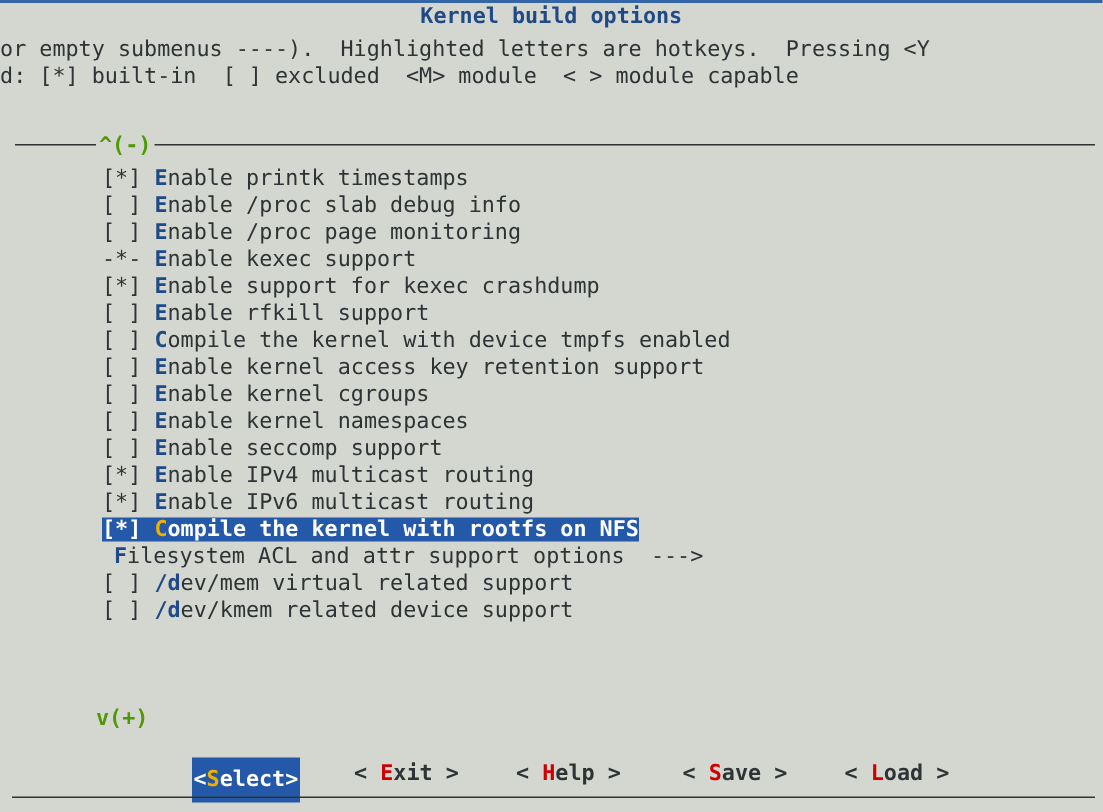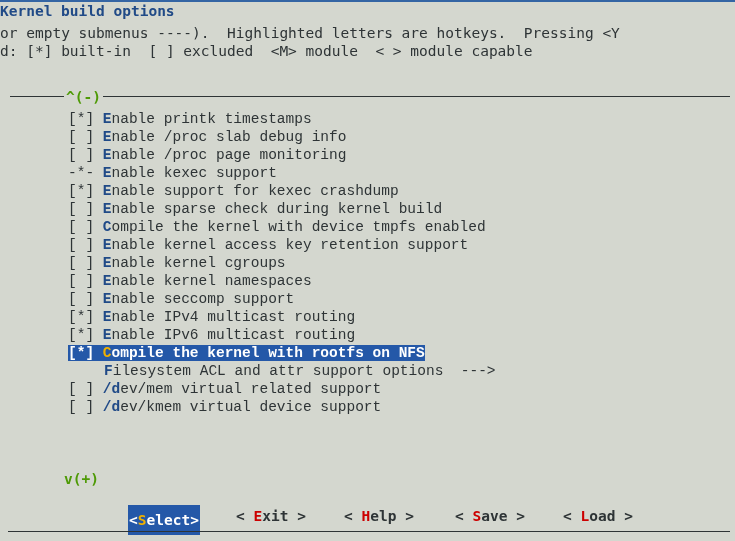--- a/index.html
+++ b/index.html
@@ -31,21 +31,21 @@
     left: 0; top: 0;
     width: 735px;
     height: 541px;
   }
 
   
   .dialog-title {
     position: absolute;
     left: 0; top: 2px;
     width: 735px;
-    text-align: left;
+    text-align: center;
     color: #204a87;
     font-weight: bold;
     white-space: pre;
   }
 
   
   .header-lines {
     position: absolute;
     top: 24px;
     left: 0;
@@ -93,21 +93,20 @@
     color: #4e9a06;
     font-weight: bold;
   }
 
   
   .menu-list {
     position: absolute;
     left: 0;
     top: 22px;
     width: 735px;
-    font-family: Liberation Mono, monospace;
   }
   .menu-row {
     position: relative;
     height: 18px;
     line-height: 18px;
     white-space: pre;
     padding-left: 68px;
   }
   .menu-row .mark {
     color: #2e3436;
@@ -133,21 +132,22 @@
     color: #ffffff;
     font-weight: bold;
   }
   .menu-row.selected .hotkey {
     color: #f0b000;
     font-weight: bold;
   }
 
   
   .menu-row.nomark {
-    padding-left: 104px;
+    padding-left: 48px;
+    margin-left: 28px;
   }
 
   
   .bottom-rule {
     position: absolute;
     left: 8px;
     top: 531px;
     width: 722px;
     height: 1px;
     background: #2e3436;
@@ -195,32 +195,32 @@
   <div class="menu-frame">
     <div class="frame-top"></div>
     <div class="scroll-up">^(-)</div>
 
     <div class="menu-list" id="menu-list">
         <div class="menu-row"><span class="hl"><span class="mark">[*] </span><span class="hotkey">E</span><span class="label-rest">nable printk timestamps</span></span></div>
         <div class="menu-row"><span class="hl"><span class="mark">[ ] </span><span class="hotkey">E</span><span class="label-rest">nable /proc slab debug info</span></span></div>
         <div class="menu-row"><span class="hl"><span class="mark">[ ] </span><span class="hotkey">E</span><span class="label-rest">nable /proc page monitoring</span></span></div>
         <div class="menu-row"><span class="hl"><span class="mark">-*- </span><span class="hotkey">E</span><span class="label-rest">nable kexec support</span></span></div>
         <div class="menu-row"><span class="hl"><span class="mark">[*] </span><span class="hotkey">E</span><span class="label-rest">nable support for kexec crashdump</span></span></div>
-        <div class="menu-row"><span class="hl"><span class="mark">[ ] </span><span class="hotkey">E</span><span class="label-rest">nable sparse check during kernel build</span></span></div>
+        <div class="menu-row"><span class="hl"><span class="mark">[ ] </span><span class="hotkey">E</span><span class="label-rest">nable rfkill support</span></span></div>
         <div class="menu-row"><span class="hl"><span class="mark">[ ] </span><span class="hotkey">C</span><span class="label-rest">ompile the kernel with device tmpfs enabled</span></span></div>
         <div class="menu-row"><span class="hl"><span class="mark">[ ] </span><span class="hotkey">E</span><span class="label-rest">nable kernel access key retention support</span></span></div>
         <div class="menu-row"><span class="hl"><span class="mark">[ ] </span><span class="hotkey">E</span><span class="label-rest">nable kernel cgroups</span></span></div>
         <div class="menu-row"><span class="hl"><span class="mark">[ ] </span><span class="hotkey">E</span><span class="label-rest">nable kernel namespaces</span></span></div>
         <div class="menu-row"><span class="hl"><span class="mark">[ ] </span><span class="hotkey">E</span><span class="label-rest">nable seccomp support</span></span></div>
         <div class="menu-row"><span class="hl"><span class="mark">[*] </span><span class="hotkey">E</span><span class="label-rest">nable IPv4 multicast routing</span></span></div>
         <div class="menu-row"><span class="hl"><span class="mark">[*] </span><span class="hotkey">E</span><span class="label-rest">nable IPv6 multicast routing</span></span></div>
         <div class="menu-row selected"><span class="hl"><span class="mark">[*] </span><span class="hotkey">C</span><span class="label-rest">ompile the kernel with rootfs on NFS</span></span></div>
         <div class="menu-row nomark"><span class="hl"><span class="hotkey">F</span><span class="label-rest">ilesystem ACL and attr support options</span></span><span class="submenu-arrow">  ---&gt;</span></div>
         <div class="menu-row"><span class="hl"><span class="mark">[ ] </span><span class="hotkey">/d</span><span class="label-rest">ev/mem virtual related support</span></span></div>
-        <div class="menu-row"><span class="hl"><span class="mark">[ ] </span><span class="hotkey">/d</span><span class="label-rest">ev/kmem virtual device support</span></span></div>
+        <div class="menu-row"><span class="hl"><span class="mark">[ ] </span><span class="hotkey">/d</span><span class="label-rest">ev/kmem related device support</span></span></div>
       </div>
 
     <div class="scroll-down">v(+)</div>
   </div>
 
   <div class="buttonbar" id="buttonbar"><div class="btn active" style="left: 128px;"><span class="bracket">&lt;</span><span class="bhot">S</span><span>elect</span><span class="bracket">&gt;</span></div><div class="btn" style="left: 236px;"><span class="bracket">&lt; </span><span class="bhot">E</span><span>xit</span><span class="bracket"> &gt;</span></div><div class="btn" style="left: 344px;"><span class="bracket">&lt; </span><span class="bhot">H</span><span>elp</span><span class="bracket"> &gt;</span></div><div class="btn" style="left: 455px;"><span class="bracket">&lt; </span><span class="bhot">S</span><span>ave</span><span class="bracket"> &gt;</span></div><div class="btn" style="left: 563px;"><span class="bracket">&lt; </span><span class="bhot">L</span><span>oad</span><span class="bracket"> &gt;</span></div></div>
   <div class="bottom-rule"></div>
 
 </div>
 

